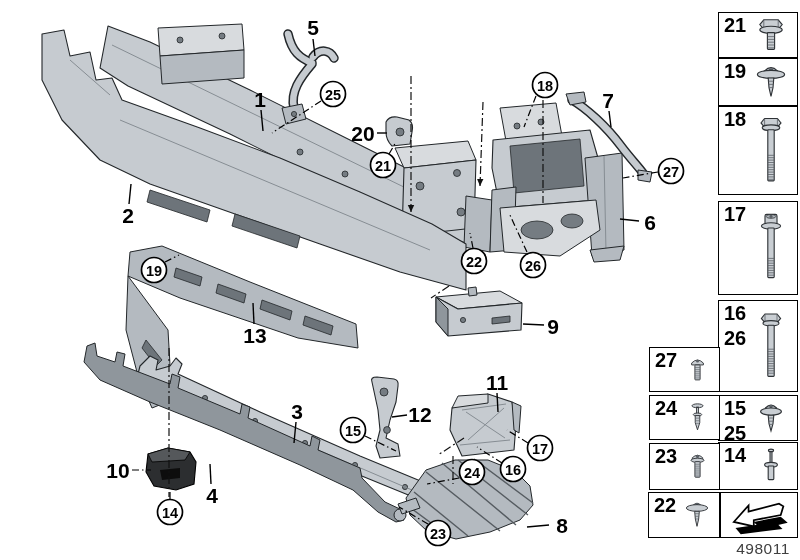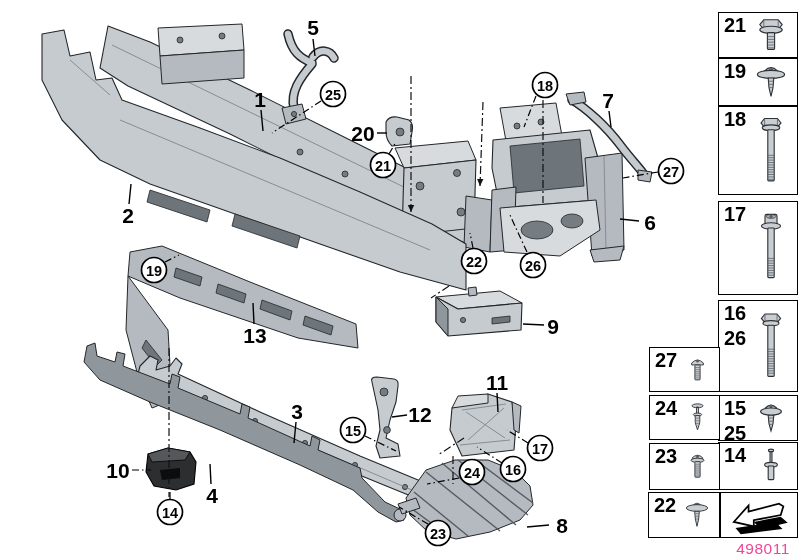--- a/index.html
+++ b/index.html
@@ -22,21 +22,21 @@
   .leader.dash{stroke-dasharray:7 3 1.5 3;stroke-width:1.2;}
   .axis{stroke:#111;stroke-width:1.2;fill:none;stroke-dasharray:8 3 2 3;}
   .co-circle{fill:#fff;stroke:#000;stroke-width:1.7;}
   .co-num{font:700 21px "Liberation Sans",sans-serif;fill:#000;}
   .co-num-c{font:700 14.5px "Liberation Sans",sans-serif;fill:#000;}
   
   .cell{position:absolute;border:1.4px solid #000;background:#fff;box-sizing:border-box;}
   .cell-num{position:absolute;left:5px;font:700 20px "Liberation Sans",sans-serif;color:#000;line-height:1;}
   .cell-icon{position:absolute;}
   #figure-code{position:absolute;left:728px;top:540px;width:70px;text-align:center;
-    font:400 15.5px "Liberation Sans",sans-serif;color:#ec4899;letter-spacing:.5px;}
+    font:400 15.5px "Liberation Sans",sans-serif;color:#404040;letter-spacing:.5px;}
 </style>
 </head>
 <body>
 
 <div id="stage">
 
   <svg id="diagram-svg" width="800" height="560" viewBox="0 0 800 560" xmlns="http://www.w3.org/2000/svg">
 
     <g>
       <path class="pt" d="M108,26 L150,42 L250,90 L350,140 L440,185 L487,207 L487,250 L430,231 L330,184 L230,134 L128,86 L100,68 Z"></path>

